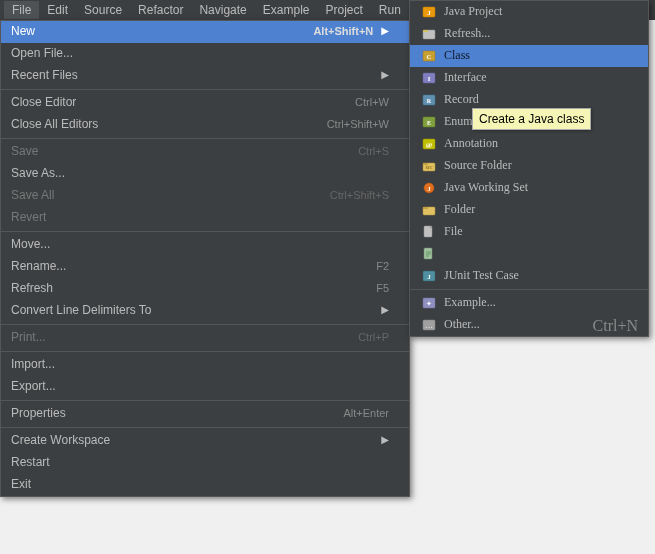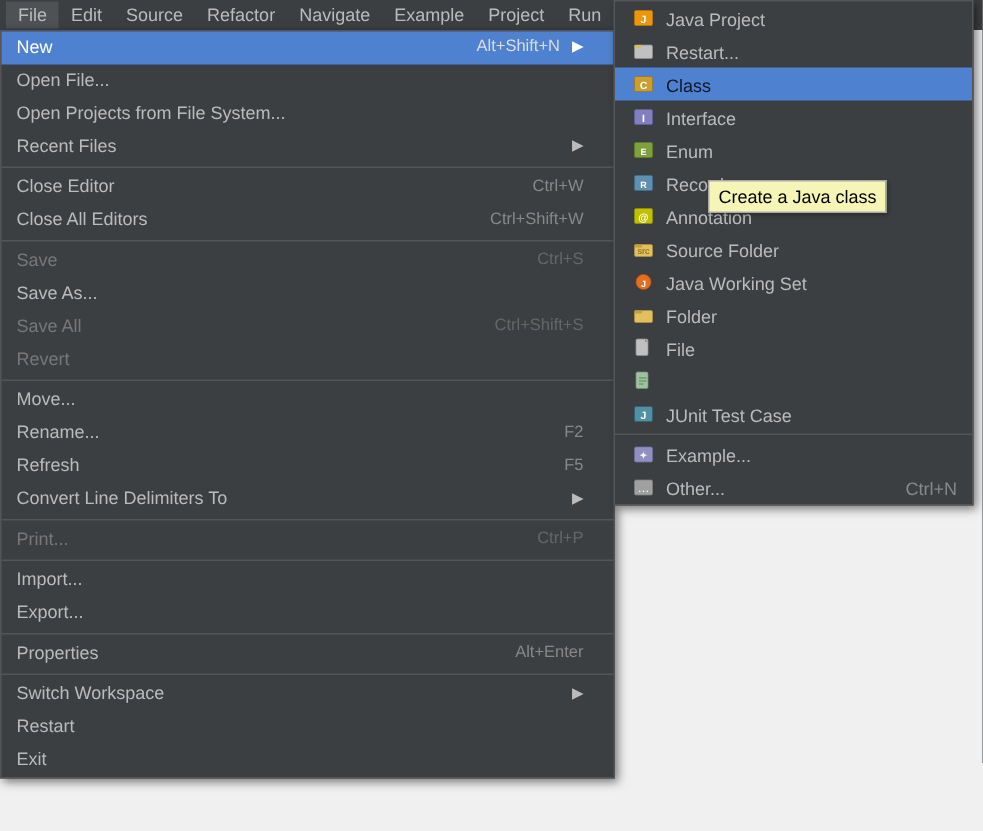--- a/index.html
+++ b/index.html
@@ -89,74 +89,76 @@
       background: #3c3f41;
       color: #bbbbbb;
       width: 240px;
       border: 1px solid #555;
       z-index: 300;
       box-shadow: 2px 2px 6px rgba(0,0,0,0.5);
     }
 
     .submenu-item {
       display: flex;
-      align-items: flex-end;
+      align-items: flex-start;
       padding: 3px 10px;
       cursor: pointer;
       height: 22px;
+      font-family: Liberation Serif, serif;
     }
     .submenu-item.highlighted {
       background: #4e82d0;
       color: #0f172a;
     }
     .submenu-item-icon {
       width: 18px;
       height: 16px;
       margin-right: 6px;
       display: flex;
       align-items: center;
       justify-content: center;
       font-size: 12px;
       flex-shrink: 0;
     }
     .submenu-item-label {
       flex: 1;
     }
     .submenu-item-shortcut {
       color: #888;
-      font-size: 12px;
+      font-size: 16px;
     }
     .submenu-separator {
       height: 1px;
       background: #555;
       margin: 2px 0;
     }
 
     
     .tooltip {
       position: absolute;
-      top: 120px;
+      top: 108px;
       left: 472px;
       background: #f5f5b5;
       border: 1px solid #aaa;
       color: #000;
       padding: 3px 6px;
       font-size: 12px;
       z-index: 400;
       white-space: nowrap;
       box-shadow: 1px 1px 3px rgba(0,0,0,0.3);
     }
 
     
     .menu-item.open {
       background: #4e82d0;
       color: #fff;
     }
     .menu-item.open .menu-item-shortcut {
       color: #ddd;
+      font-weight: bold;
     }
   </style>
 </head>
 <body>
 
 <div class="menubar">
   <div class="menubar-item active">File</div>
   <div class="menubar-item">Edit</div>
   <div class="menubar-item">Source</div>
   <div class="menubar-item">Refactor</div>
@@ -173,23 +175,20 @@
   <div class="menu-item open">
     <span class="menu-item-label">New</span>
     <span class="menu-item-shortcut">Alt+Shift+N</span>
     <span class="menu-item-arrow">▶</span>
   </div>
 
   <div class="menu-item">
     <span class="menu-item-label">Open File...</span>
   </div>
 
-  <div class="menu-item">
-    <span class="menu-item-label">Open Projects from File System...</span>
-  </div>
 
   <div class="menu-item">
     <span class="menu-item-label">Recent Files</span>
     <span class="menu-item-arrow">▶</span>
   </div>
 
   <div class="menu-separator"></div>
 
   <div class="menu-item">
     <span class="menu-item-label">Close Editor</span>
@@ -262,21 +261,21 @@
   <div class="menu-separator"></div>
 
   <div class="menu-item">
     <span class="menu-item-label">Properties</span>
     <span class="menu-item-shortcut">Alt+Enter</span>
   </div>
 
   <div class="menu-separator"></div>
 
   <div class="menu-item">
-    <span class="menu-item-label">Switch Workspace</span>
+    <span class="menu-item-label">Create Workspace</span>
     <span class="menu-item-arrow">▶</span>
   </div>
 
   <div class="menu-item">
     <span class="menu-item-label">Restart</span>
   </div>
 
   <div class="menu-item">
     <span class="menu-item-label">Exit</span>
   </div>
@@ -295,21 +294,21 @@
     <span class="submenu-item-label">Java Project</span>
   </div>
 
   <div class="submenu-item">
     <span class="submenu-item-icon">
       <svg width="14" height="14" viewBox="0 0 14 14">
         <rect x="1" y="3" width="12" height="9" rx="1" fill="#c0c0c0" stroke="#909090" stroke-width="0.5"></rect>
         <rect x="1" y="3" width="5" height="2" rx="0.5" fill="#d0c060"></rect>
       </svg>
     </span>
-    <span class="submenu-item-label">Restart...</span>
+    <span class="submenu-item-label">Refresh...</span>
   </div>
 
 
   <div class="submenu-item highlighted">
     <span class="submenu-item-icon">
       <svg width="14" height="14" viewBox="0 0 14 14">
         <rect x="1" y="2" width="12" height="10" rx="1" fill="#c8a030" stroke="#a07020" stroke-width="0.5"></rect>
         <text x="7" y="10" font-size="7" fill="white" text-anchor="middle" font-weight="bold">C</text>
       </svg>
     </span>
@@ -322,35 +321,35 @@
         <rect x="1" y="2" width="12" height="10" rx="1" fill="#8080c0" stroke="#6060a0" stroke-width="0.5"></rect>
         <text x="7" y="10" font-size="7" fill="white" text-anchor="middle" font-weight="bold">I</text>
       </svg>
     </span>
     <span class="submenu-item-label">Interface</span>
   </div>
 
   <div class="submenu-item">
     <span class="submenu-item-icon">
       <svg width="14" height="14" viewBox="0 0 14 14">
+        <rect x="1" y="2" width="12" height="10" rx="1" fill="#6090b0" stroke="#407090" stroke-width="0.5"></rect>
+        <text x="7" y="10" font-size="6" fill="white" text-anchor="middle" font-weight="bold">R</text>
+      </svg>
+    </span>
+    <span class="submenu-item-label">Record</span>
+  </div>
+
+  <div class="submenu-item">
+    <span class="submenu-item-icon">
+      <svg width="14" height="14" viewBox="0 0 14 14">
         <rect x="1" y="2" width="12" height="10" rx="1" fill="#80a040" stroke="#608020" stroke-width="0.5"></rect>
         <text x="7" y="10" font-size="6" fill="white" text-anchor="middle" font-weight="bold">E</text>
       </svg>
     </span>
     <span class="submenu-item-label">Enum</span>
-  </div>
-
-  <div class="submenu-item">
-    <span class="submenu-item-icon">
-      <svg width="14" height="14" viewBox="0 0 14 14">
-        <rect x="1" y="2" width="12" height="10" rx="1" fill="#6090b0" stroke="#407090" stroke-width="0.5"></rect>
-        <text x="7" y="10" font-size="6" fill="white" text-anchor="middle" font-weight="bold">R</text>
-      </svg>
-    </span>
-    <span class="submenu-item-label">Record</span>
   </div>
 
   <div class="submenu-item">
     <span class="submenu-item-icon">
       <svg width="14" height="14" viewBox="0 0 14 14">
         <rect x="1" y="2" width="12" height="10" rx="1" fill="#c0c000" stroke="#909000" stroke-width="0.5"></rect>
         <text x="7" y="10" font-size="7" fill="white" text-anchor="middle" font-weight="bold">@</text>
       </svg>
     </span>
     <span class="submenu-item-label">Annotation</span>

